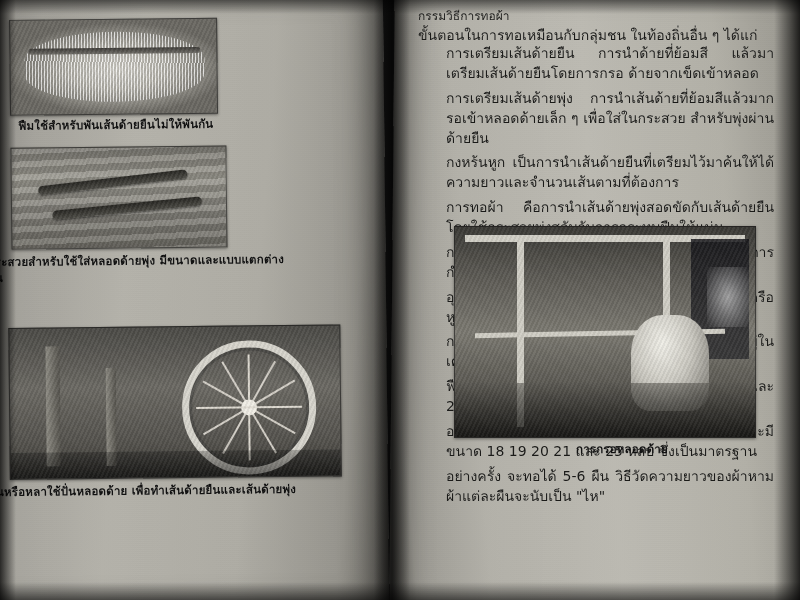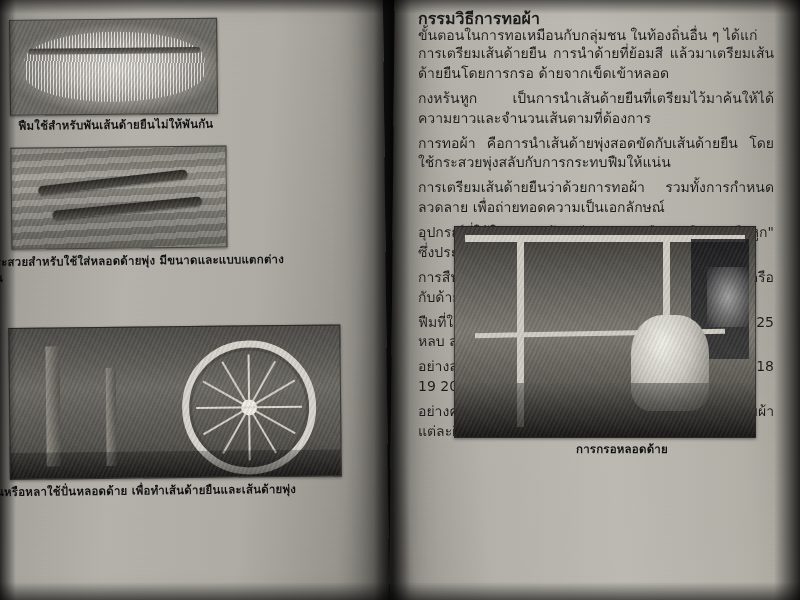--- a/index.html
+++ b/index.html
@@ -184,23 +184,23 @@
   .cap2 { left: -6px; top: 256px; width: 300px; }
   .cap3 { left: -6px; top: 486px; width: 370px; }
   .cap4 { left: 576px; top: 441px; width: 200px; }
 
   .rcol {
     position: absolute;
     left: 418px;
     width: 356px;
     font-size: 14px;
   }
-  .r-head { top: 8px; font-weight: bold; font-size: 16px; }
+  .r-head { top: 8px; font-weight: normal; font-size: 12px; }
   .r-sub  { top: 26px; }
-  .p-block { margin-bottom: 5px; text-align: justify; }
+  .p-block { margin-bottom: 5px; text-align: justify; margin-left: 28px; }
 
   .r-body1 { top: 44px; }
   .r-body2 { top: 456px; }
 
   
   .edge-dark-left {
     position: absolute; left: 0; top: 0; width: 16px; height: 600px;
     background: linear-gradient(90deg, rgba(0,0,0,.75), rgba(0,0,0,0));
     pointer-events:none;
   }
@@ -262,20 +262,21 @@
 
   <div class="right-page">
     <div class="grain"></div>
   </div>
 
   <div class="rcol thai r-head">กรรมวิธีการทอผ้า</div>
   <div class="rcol thai r-sub">ขั้นตอนในการทอเหมือนกับกลุ่มชน ในท้องถิ่นอื่น ๆ ได้แก่</div>
 
   <div class="rcol thai r-body1">
     <div class="p-block">การเตรียมเส้นด้ายยืน การนำด้ายที่ย้อมสี แล้วมาเตรียมเส้นด้ายยืนโดยการกรอ ด้ายจากเข็ดเข้าหลอด</div>
+    <div class="p-block">การเตรียมเส้นด้ายพุ่ง การนำเส้นด้ายที่ย้อมสีแล้วมากรอเข้าหลอดด้ายเล็ก ๆ เพื่อใส่ในกระสวย สำหรับพุ่งผ่านด้ายยืน</div>
     <div class="p-block">กงหร้นหูก เป็นการนำเส้นด้ายยืนที่เตรียมไว้มาค้นให้ได้ความยาวและจำนวนเส้นตามที่ต้องการ</div>
     <div class="p-block">การทอผ้า คือการนำเส้นด้ายพุ่งสอดขัดกับเส้นด้ายยืน โดยใช้กระสวยพุ่งสลับกับการกระทบฟืมให้แน่น</div>
     <div class="p-block">การเตรียมเส้นด้ายยืนว่าด้วยการทอผ้า รวมทั้งการกำหนดลวดลาย เพื่อถ่ายทอดความเป็นเอกลักษณ์</div>
     <div class="p-block">อุปกรณ์ที่ใช้ในการทอผ้า เรียกว่า "เครือ" หรือ "เครือหูก" ซึ่งประกอบด้วยฟืม เขา กระสวย และไม้ม้วนผ้า</div>
     <div class="p-block">การสืบด้าย นำเครือด้ายมาสืบในฟืม (มัดด้ายที่มีอยู่ในเครือกับด้ายที่สืบใหม่ให้ครบทุกเส้น)</div>
     <div class="p-block">ฟืมที่ใช้มีหลายขนาด เช่น ขนาด 18 19 20 21 และ 25 หลบ สำหรับผ้าซิ่น</div>
     <div class="p-block">อย่างละเอียดตามหลักการวางของฟืม หน้าฟืมจะมีขนาด 18 19 20 21 และ 25 หลบ ซึ่งเป็นมาตรฐาน</div>
     <div class="p-block">อย่างครั้ง จะทอได้ 5-6 ผืน วิธีวัดความยาวของผ้าหามผ้าแต่ละผืนจะนับเป็น "ไห"</div>
   </div>
 

